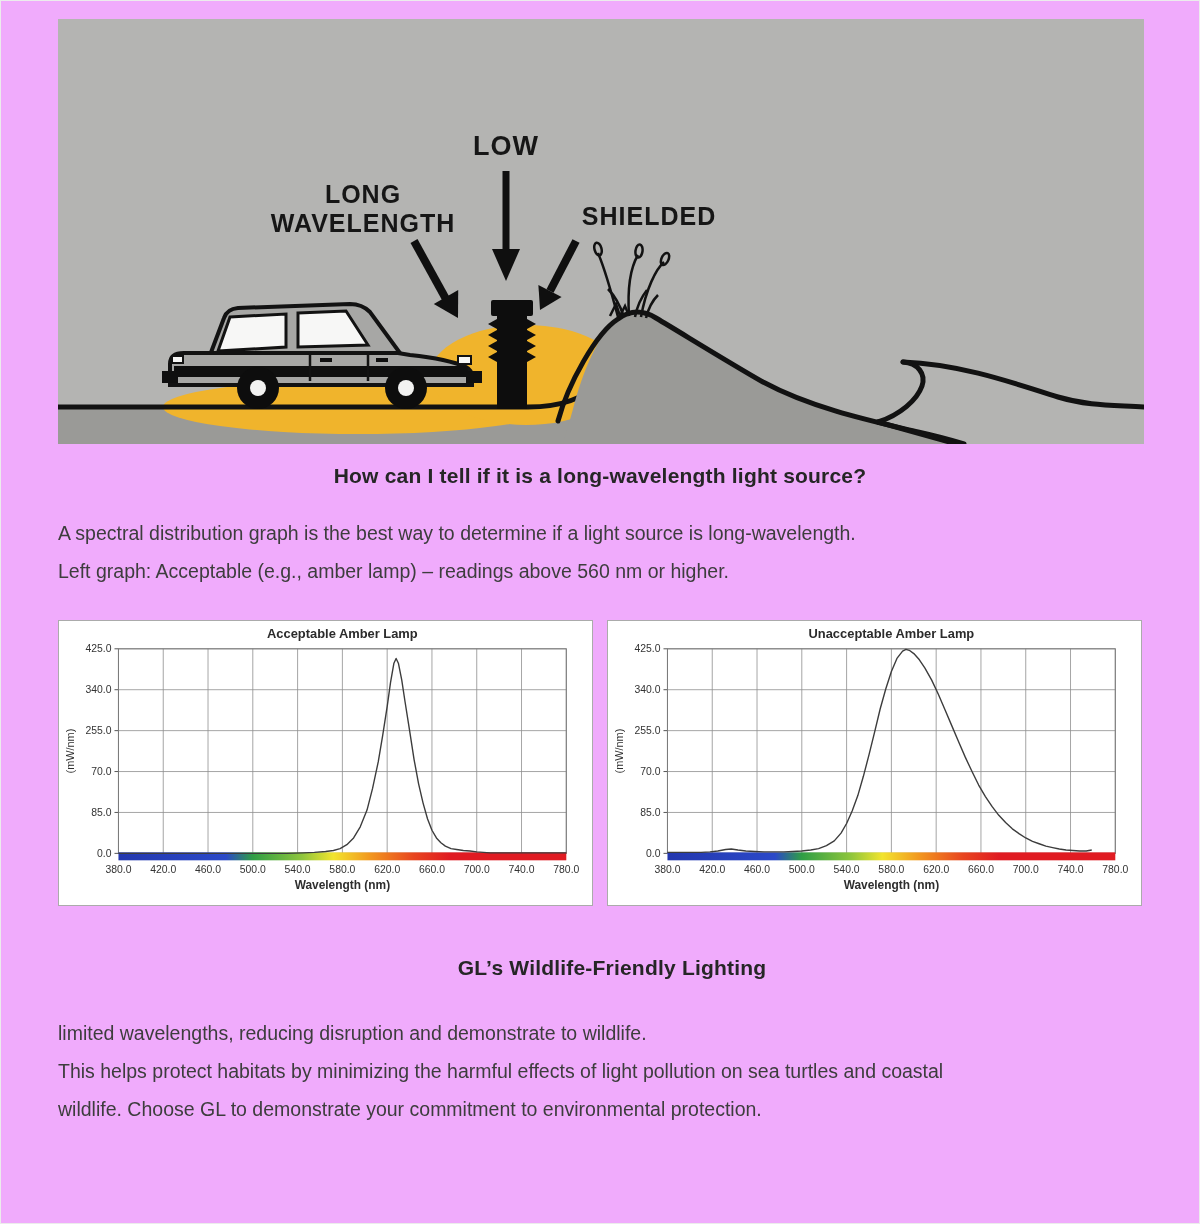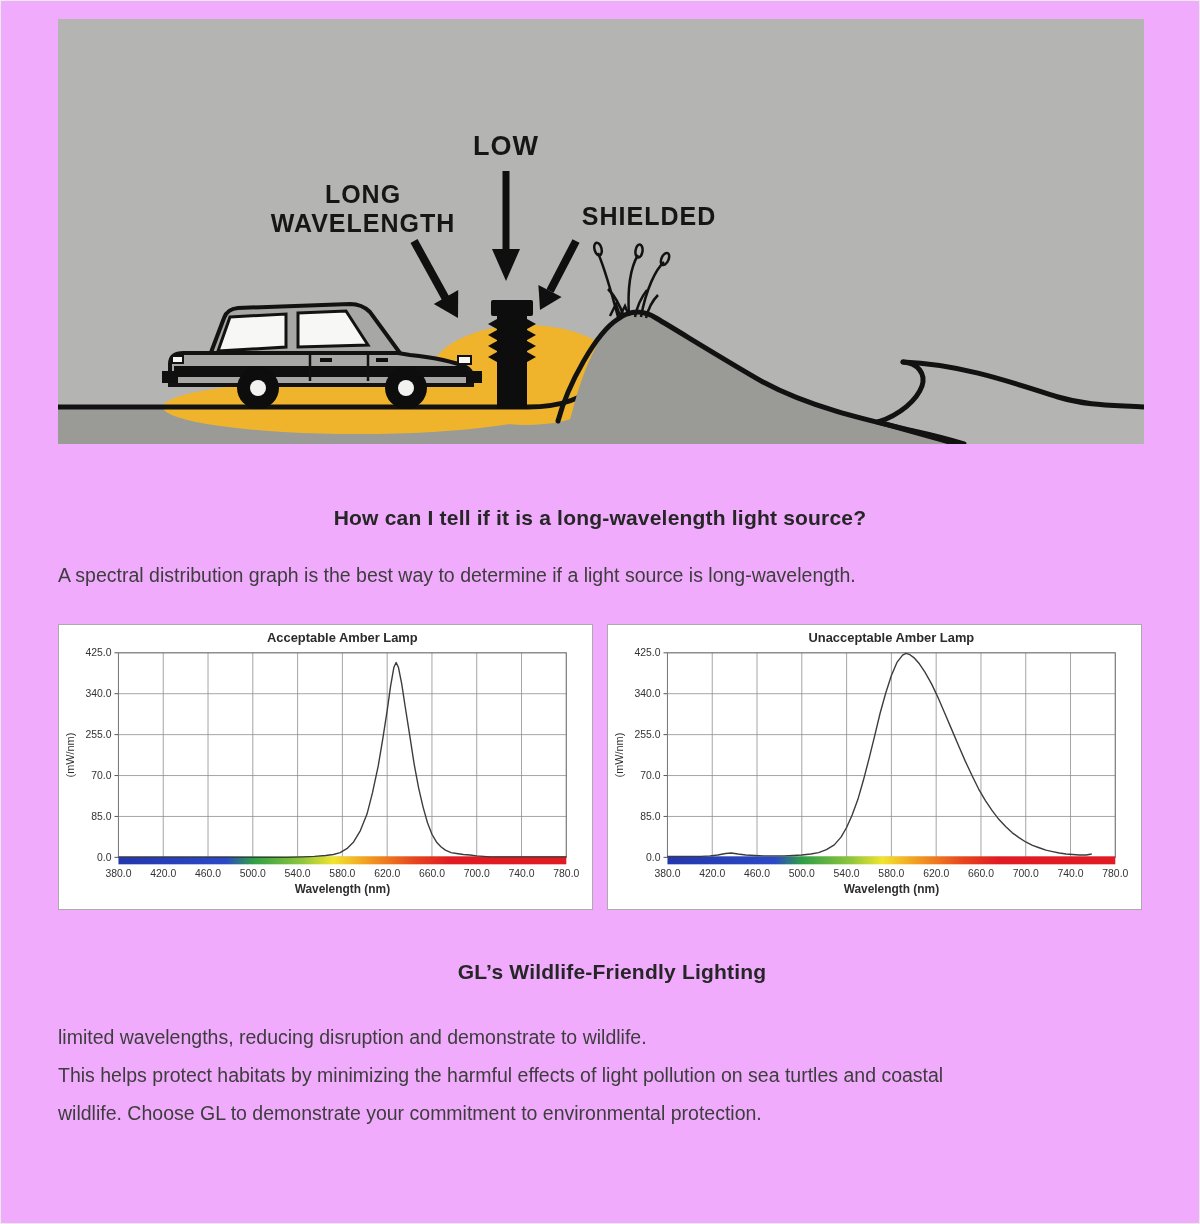--- a/index.html
+++ b/index.html
@@ -2,21 +2,21 @@
 <html><head>
 <meta charset="utf-8">
 <style>
   * { margin:0; padding:0; box-sizing:border-box; }
   html,body { width:1200px; height:1224px; background:#ffffff; overflow:hidden;
     font-family:"Liberation Sans", sans-serif; }
   .page { width:1200px; height:1224px; background:#f0abfc; border:1px solid #ececec; }
   .hero { margin:18px 57px 0 57px; width:1086px; height:425px; display:block; }
   .hero svg { display:block; }
   h2.sec { text-align:center; font-size:21px; font-weight:700; color:#262626; letter-spacing:.2px; }
-  #h1 { margin-top:62px; }
+  #h1 { margin-top:20px; }
   #h2 { margin-top:50px;margin-left:24px; }
   .body-text { margin:26px 57px 0 57px; }
   .body-text .line { font-size:19.5px; color:#3d3d3d; height:38px; line-height:38px; white-space:nowrap; }
   .charts-row { margin:30px 57px 0 57px; display:flex; gap:14px; }
   .chart-box { flex:1; height:286px; background:#fff; border:1px solid #ababab; }
   .chart-box svg { width:100%; height:100%; display:block; font-family:"Liberation Sans", sans-serif; }
   #p2 { margin-top:34px; }
 </style>
 </head>
 <body>
@@ -103,20 +103,21 @@
         <text x="305" y="184" text-anchor="middle" font-size="25">LONG</text>
         <text x="305" y="213" text-anchor="middle" font-size="25">WAVELENGTH</text>
         <text x="591" y="206" text-anchor="middle" font-size="25">SHIELDED</text>
       </g>
     </svg>
   </figure>
 
   <h2 id="h1" class="sec">How can I tell if it is a long-wavelength light source?</h2>
   <div class="body-text">
     <div class="line">A spectral distribution graph is the best way to determine if a light source is long-wavelength.</div>
+    <div class="line">Left graph: Acceptable (e.g., amber lamp) – readings above 560 nm or higher.</div>
   </div>
 
   <div class="charts-row">
     <div class="chart-box">
       <svg id="chart0" viewBox="0 0 533 286">
           <defs>
             <linearGradient id="band0" x1="0%" y1="0%" x2="100%" y2="0%">
               <stop offset="0%" stop-color="#2337ae"></stop>
               <stop offset="24%" stop-color="#2b49c8"></stop>
               <stop offset="30%" stop-color="#2f9e45"></stop>

